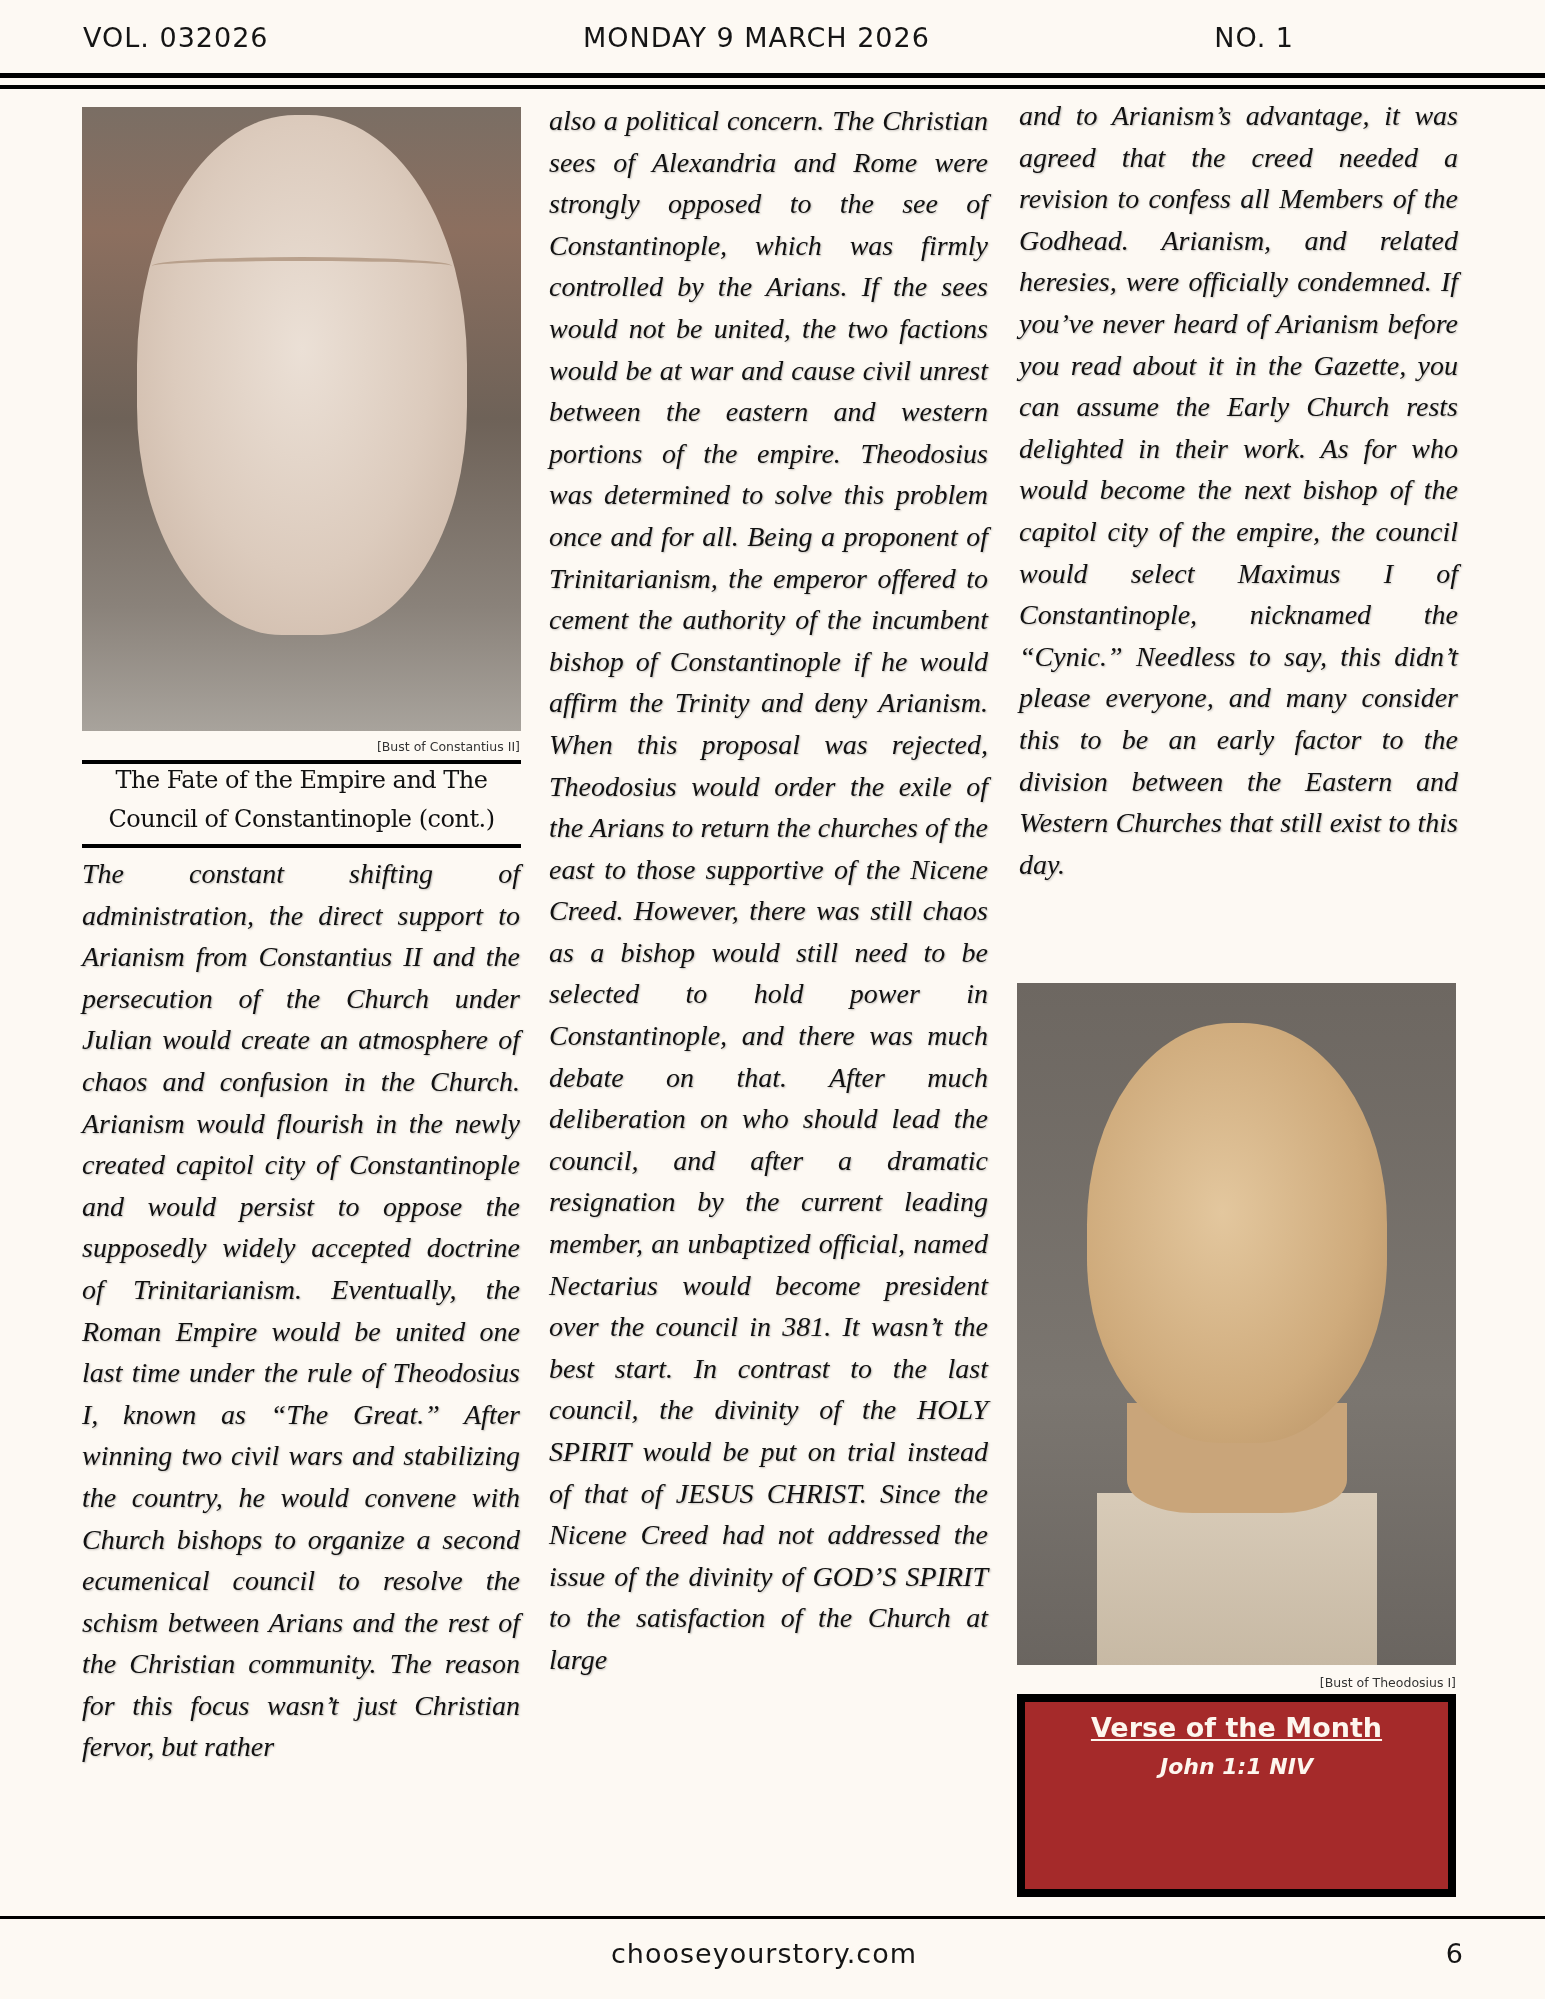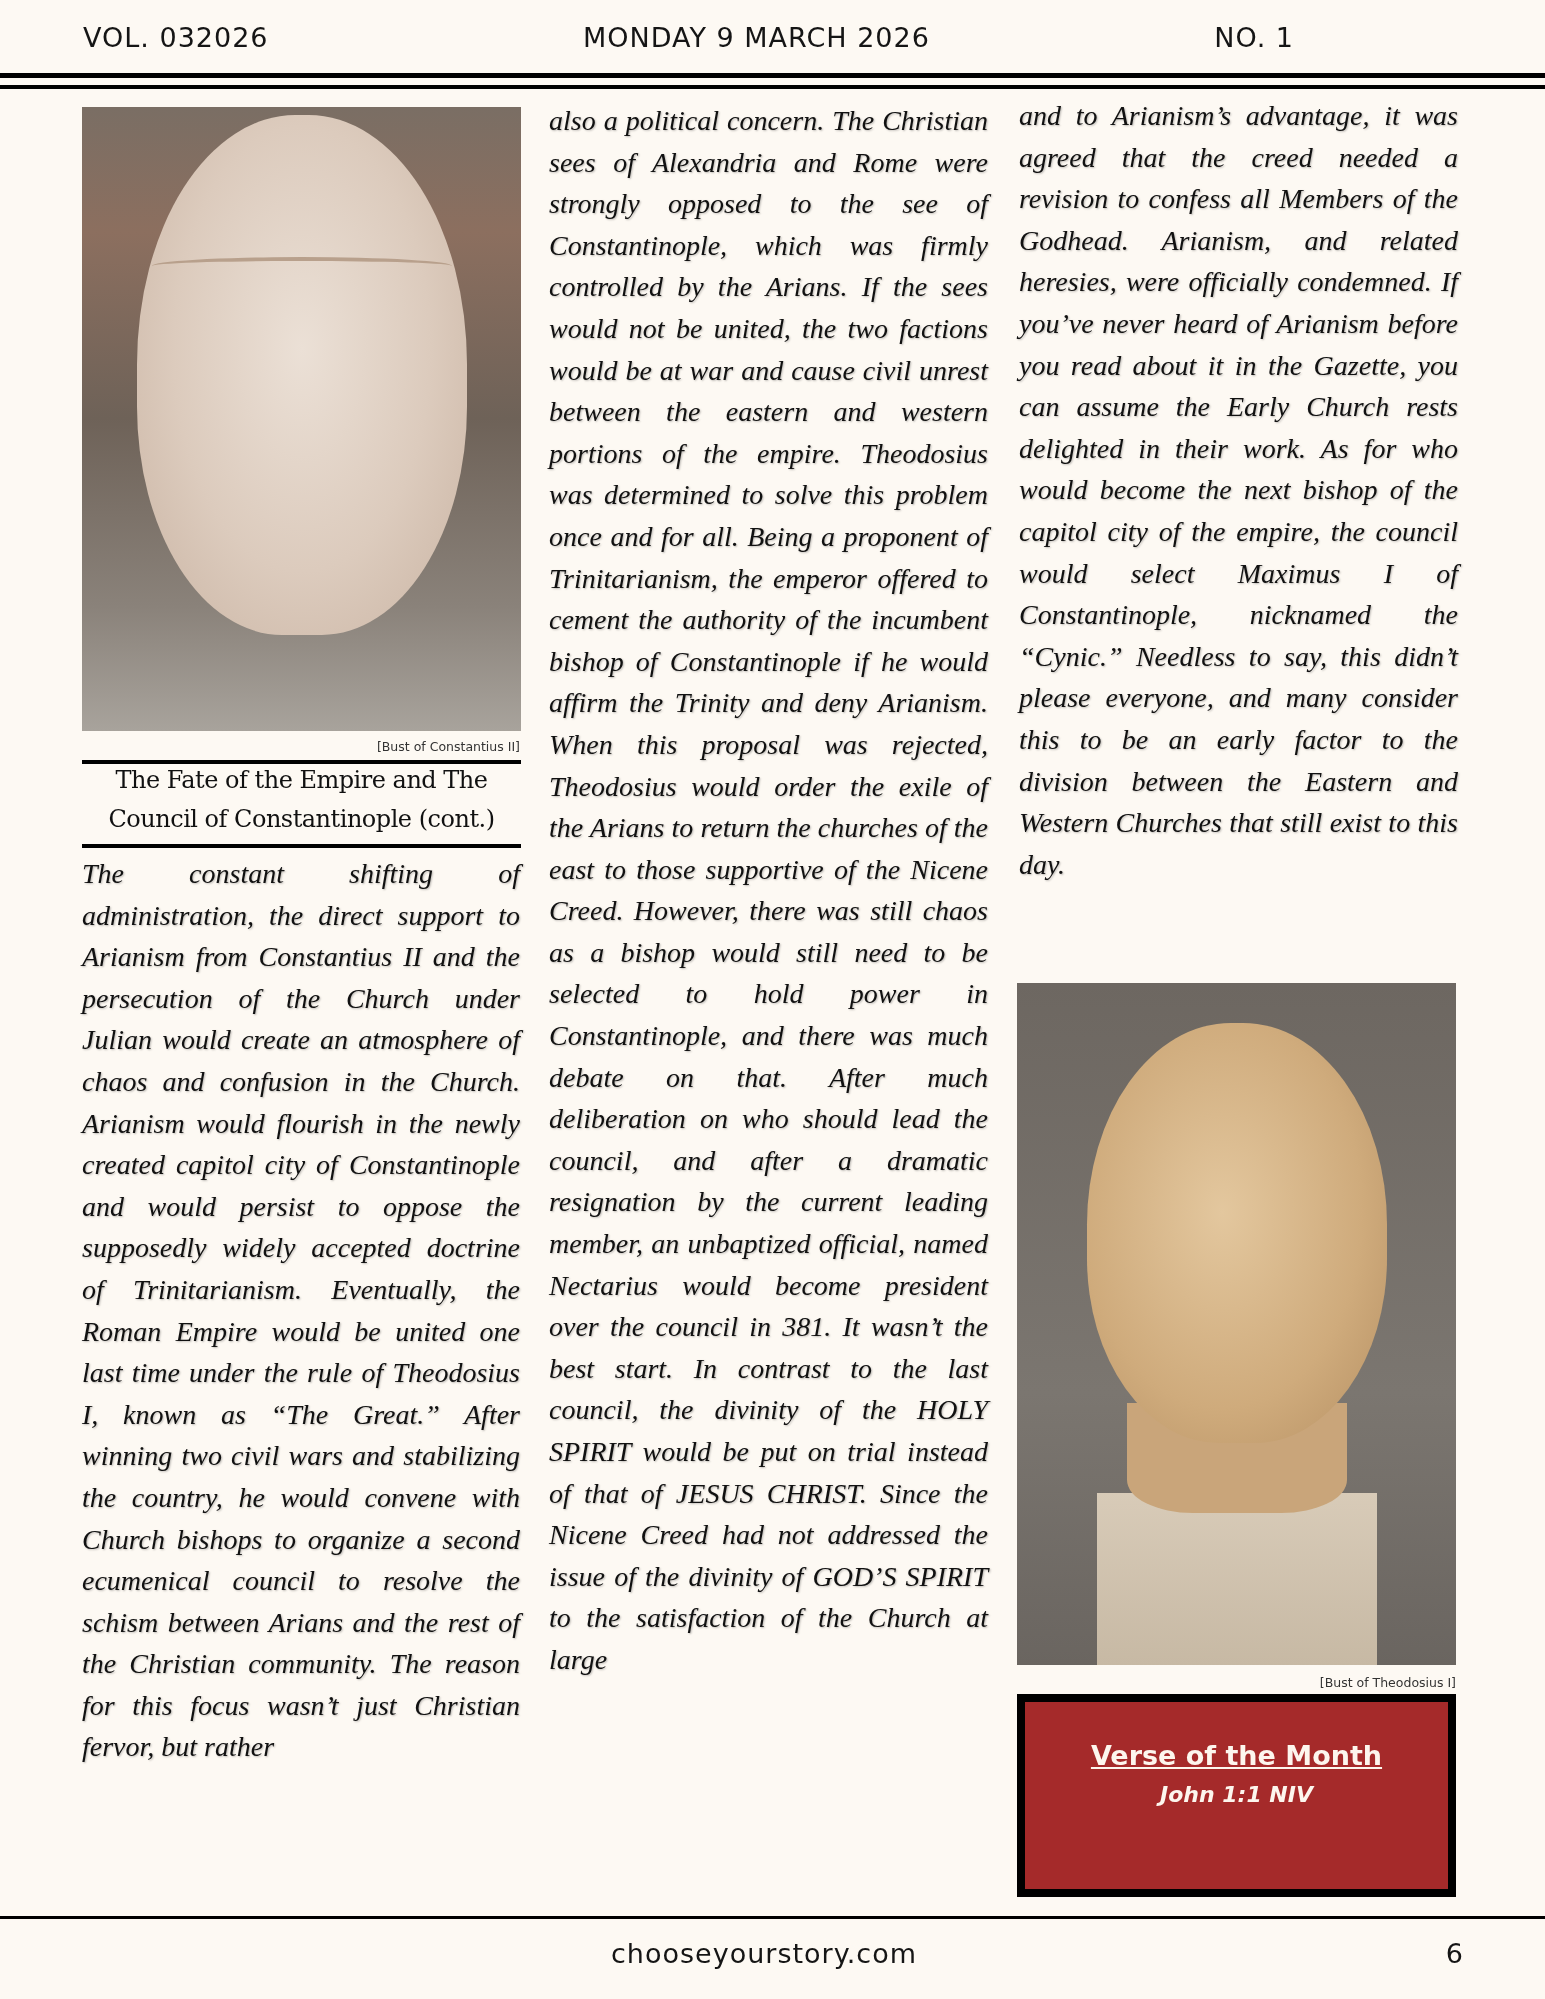--- a/index.html
+++ b/index.html
@@ -56,21 +56,21 @@
   .hr-top { top: 760px; }
   .hr-bot { top: 844px; }
   .headline { position: absolute; left: 82px; width: 439px; top: 761px;
     text-align: center; font-family: "DejaVu Serif", serif; font-weight: normal;
     font-size: 24px; line-height: 39px; color: #111; letter-spacing: -0.5px; }
 
   .verse-box { position: absolute; left: 1017px; top: 1694px; width: 439px; height: 203px;
     background: #000; box-sizing: border-box; padding: 8px; }
   .verse-inner { background: #a52a2a; width: 100%; height: 100%; text-align: center;
     color: #fdf6ee; font-family: "DejaVu Sans", sans-serif; box-sizing: border-box; padding-top: 6px; }
-  .verse-title { font-weight: bold; font-size: 27px; text-decoration: underline; line-height: 40px; margin-top: 28px; }
+  .verse-title { font-weight: bold; font-size: 27px; text-decoration: underline; line-height: 40px; }
   .verse-text { font-weight: bold; font-style: italic; font-size: 21px; line-height: 34px; padding: 0 10px; }
   .verse-ref { font-weight: bold; font-style: italic; font-size: 22px; line-height: 38px; }
 
   .footer { position: absolute; top: 1938px; left: 0; width: 1545px; height: 40px;
     font-family: "DejaVu Sans", sans-serif; font-size: 27px; color: #151515; letter-spacing: 1px; margin-left: 8px; }
   .ft-site { position: absolute; left: 603px; }
   .ft-page { position: absolute; right: 89px; }
 </style>
 </head>
 <body>

